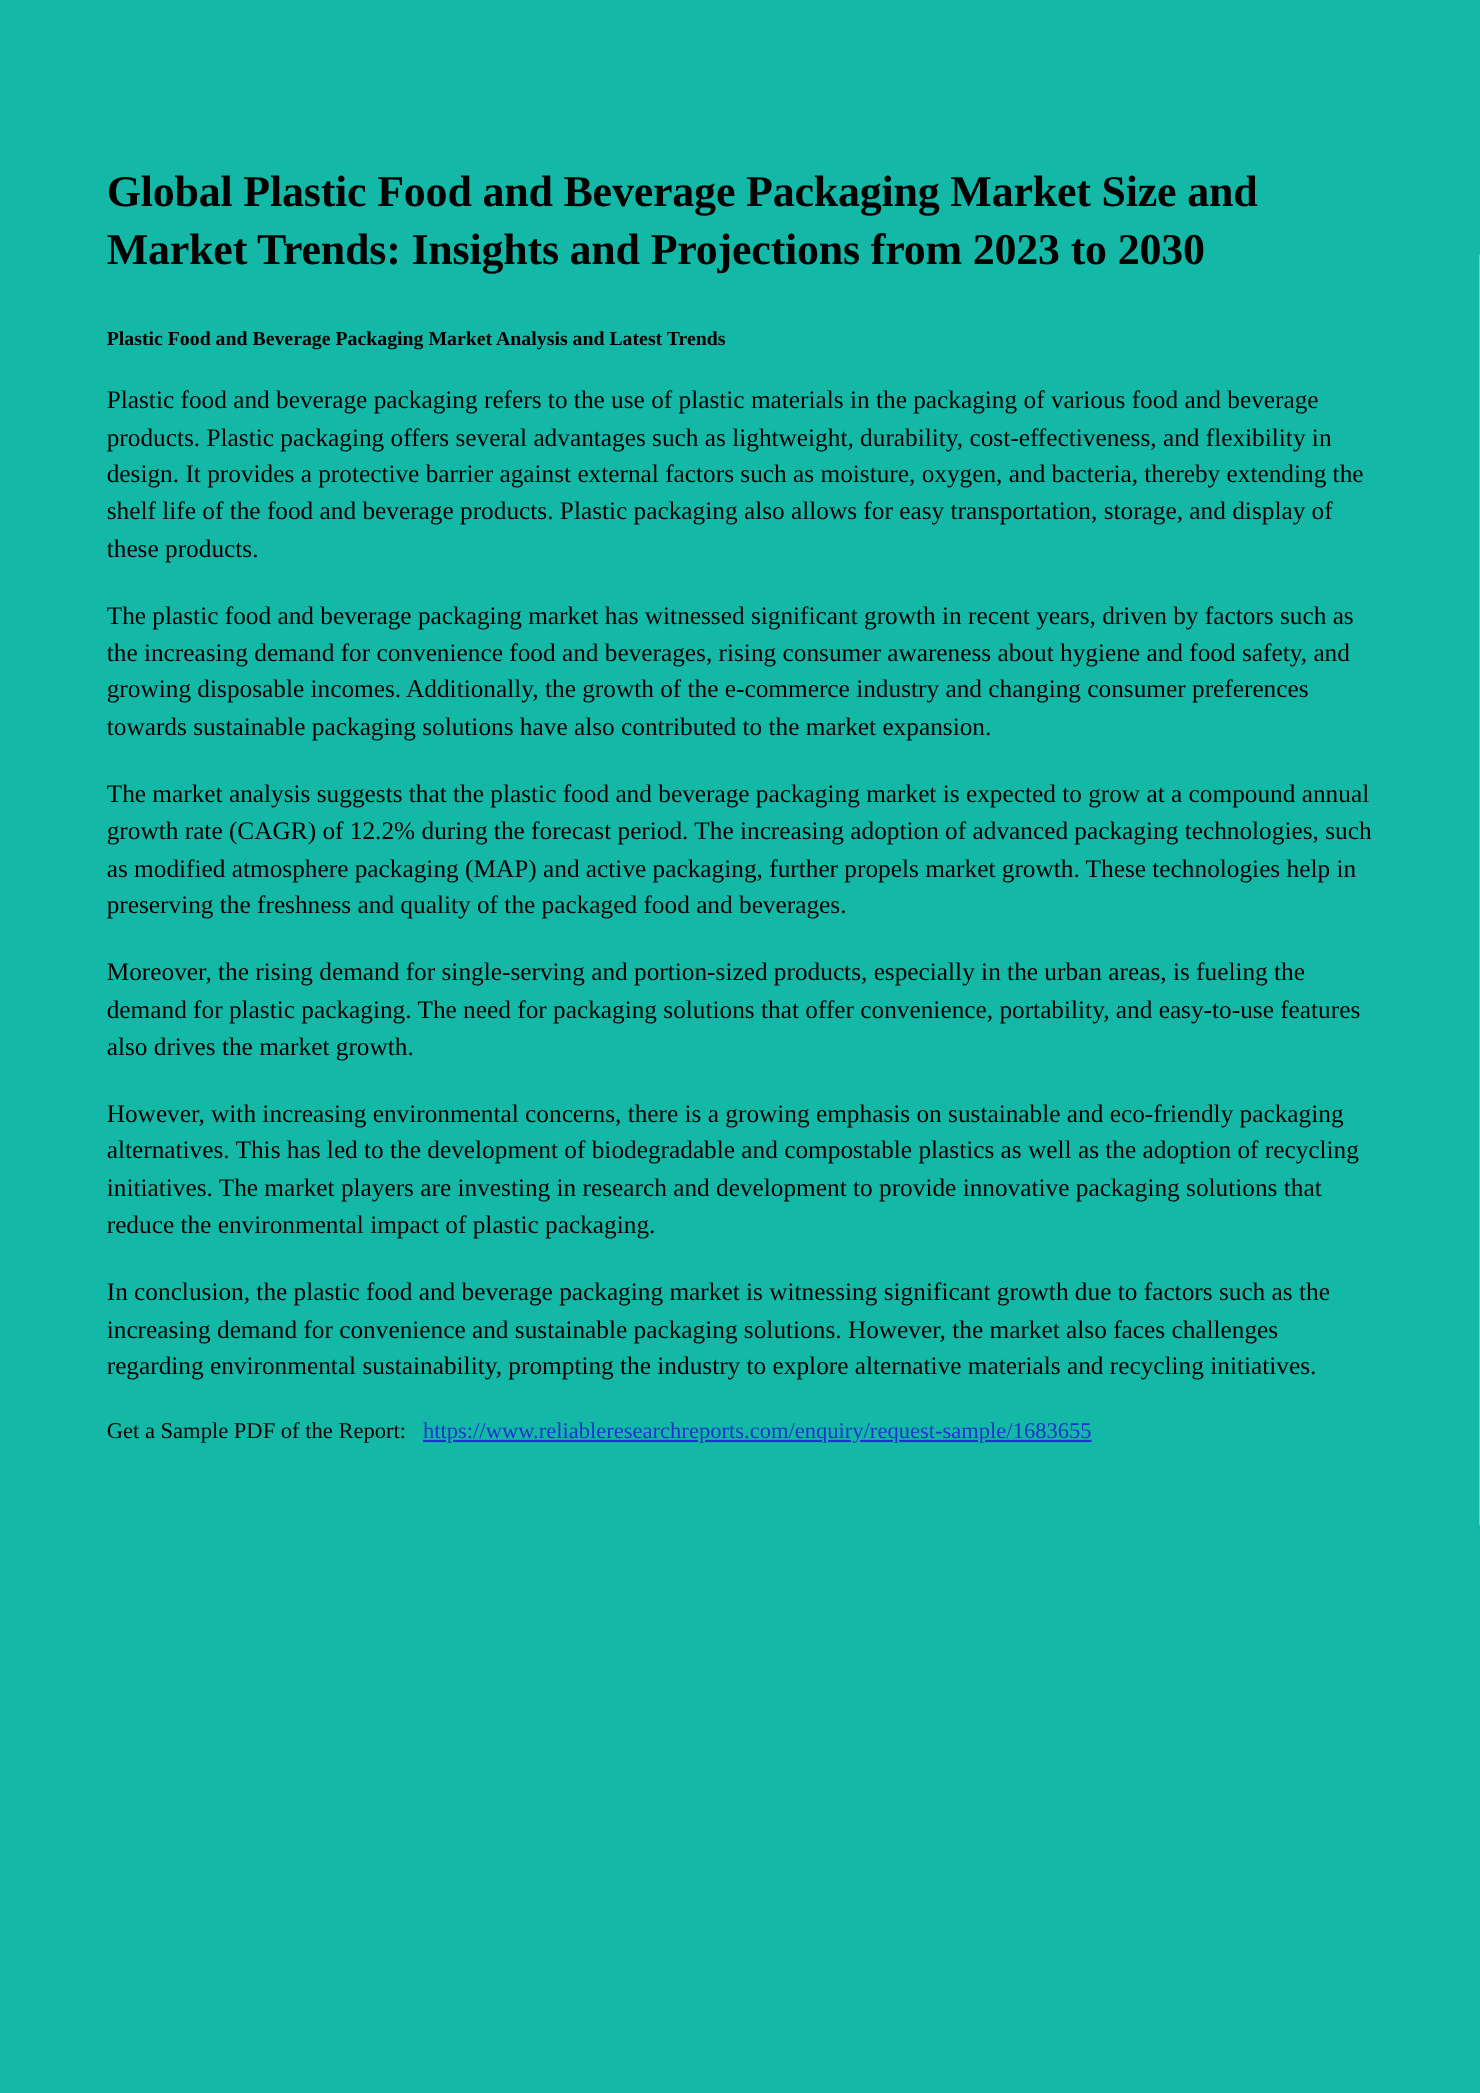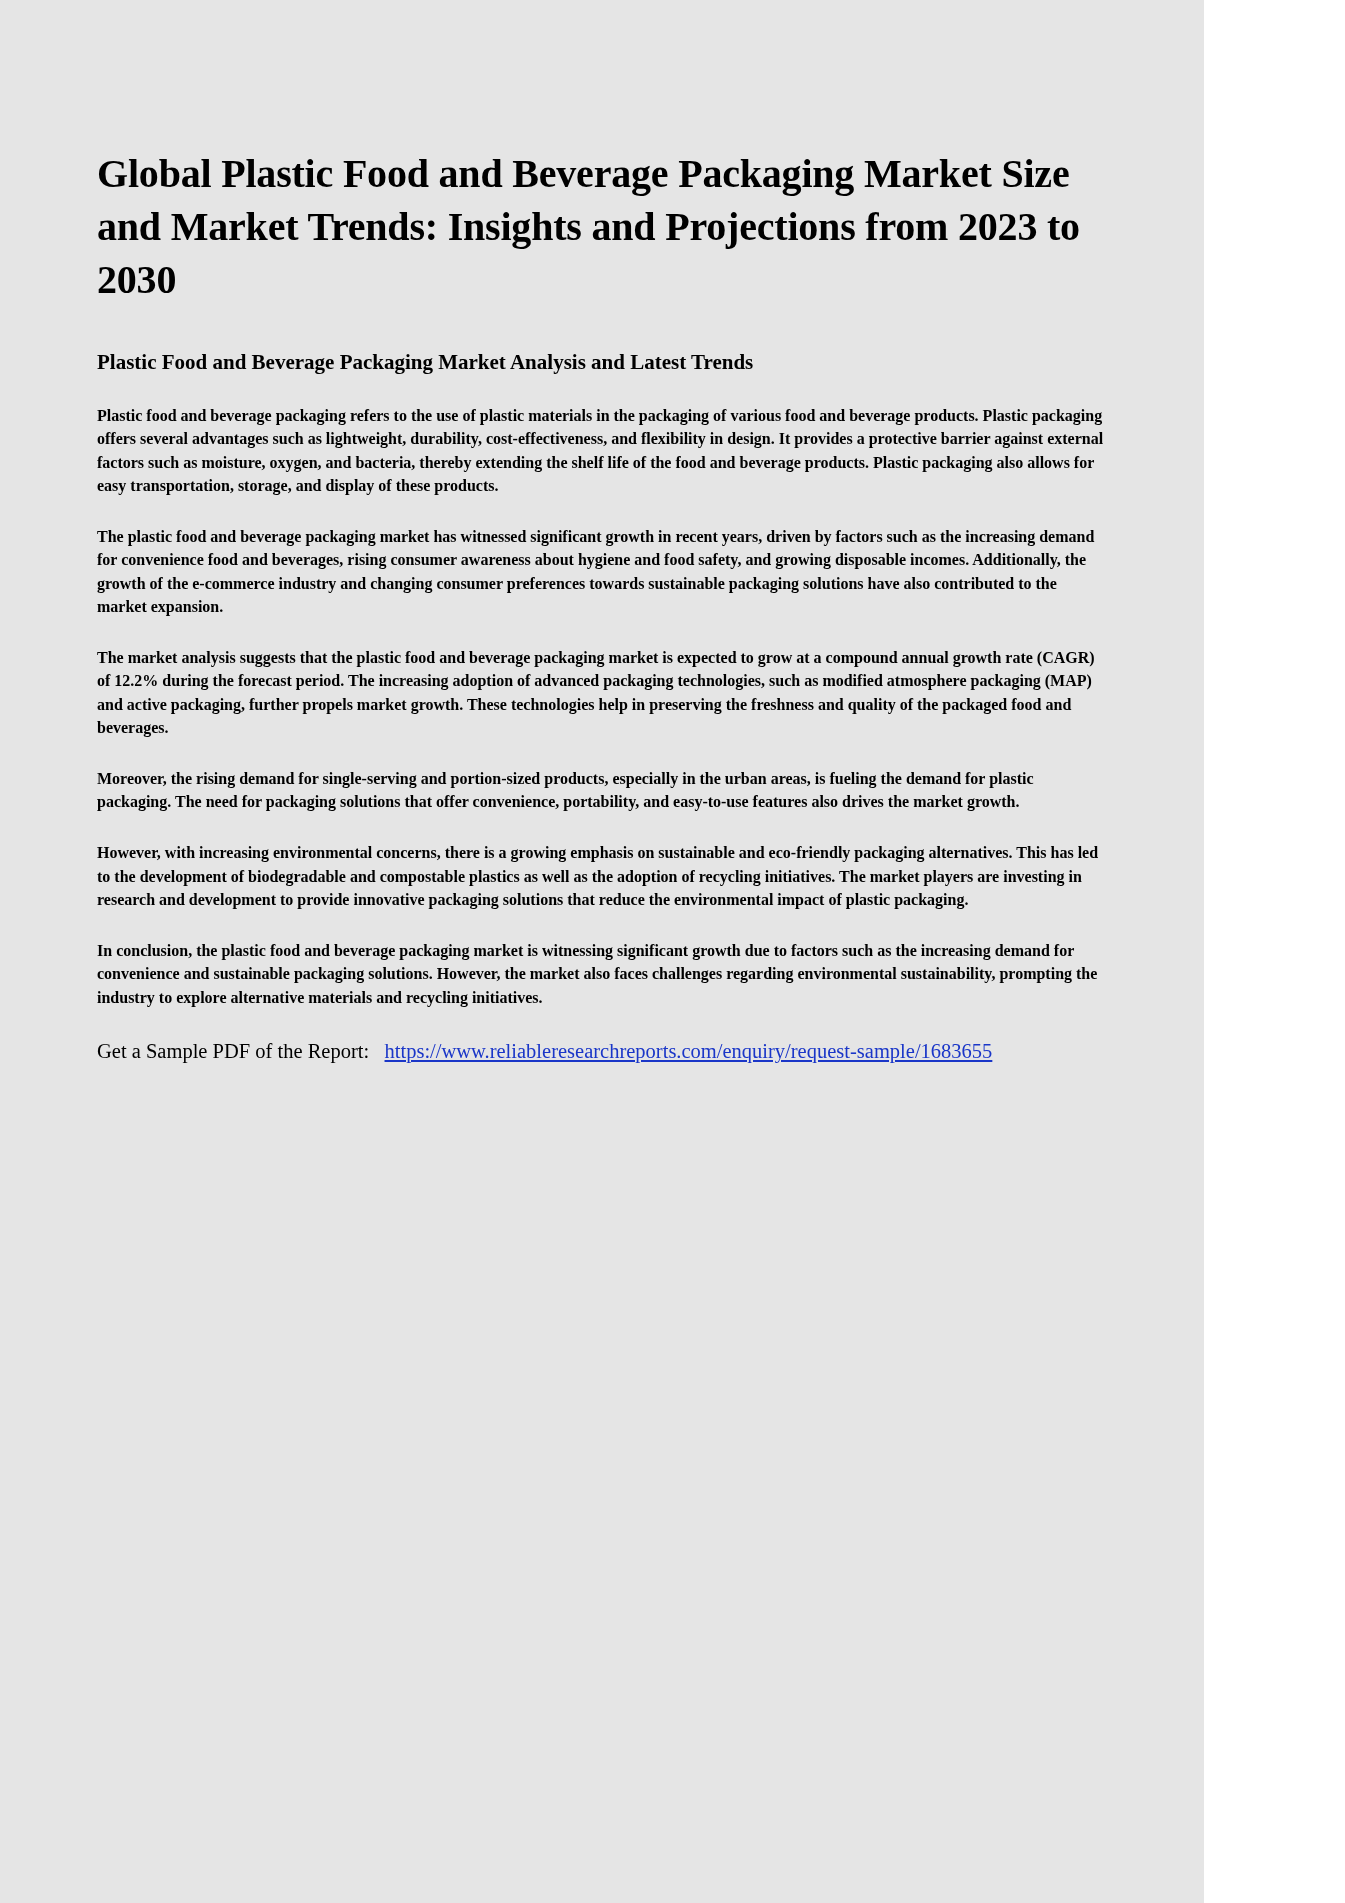--- a/index.html
+++ b/index.html
@@ -7,46 +7,45 @@
     padding: 0;
     background: #ffffff;
   }
   body {
     width: 1345px;
     min-height: 1903px;
     font-family: "Liberation Serif", "DejaVu Serif", serif;
     color: #000000;
   }
   .page {
-    width: 1204px;
+    width: 1345px;
     min-height: 1903px;
     box-sizing: border-box;
     padding: 148px 97px 60px 97px;
-    background: #e5e5e5;
+    background: #14b8a6;
   }
   h1.doc-title {
     font-size: 40px;
     line-height: 1.32;
     font-weight: bold;
     margin: 0 0 42px 0;
     letter-spacing: -0.2px;
     max-width: 1060px;
   }
   h2.section-heading {
-    font-size: 21px;
+    font-size: 18px;
     font-weight: bold;
     line-height: 1.4;
     margin: 0 0 26px 0;
   }
   p.body-text {
-    font-size: 16px;
+    font-size: 23px;
     line-height: 1.47;
     margin: 0 0 27px 0;
     text-align: left;
-    font-weight: bold;
   }
   .link-para {
     font-size: 20.5px;
     line-height: 1.47;
     margin: 0 0 27px 0;
   }
   .link-label {
     font-weight: normal;
   }
   a.report-link {

